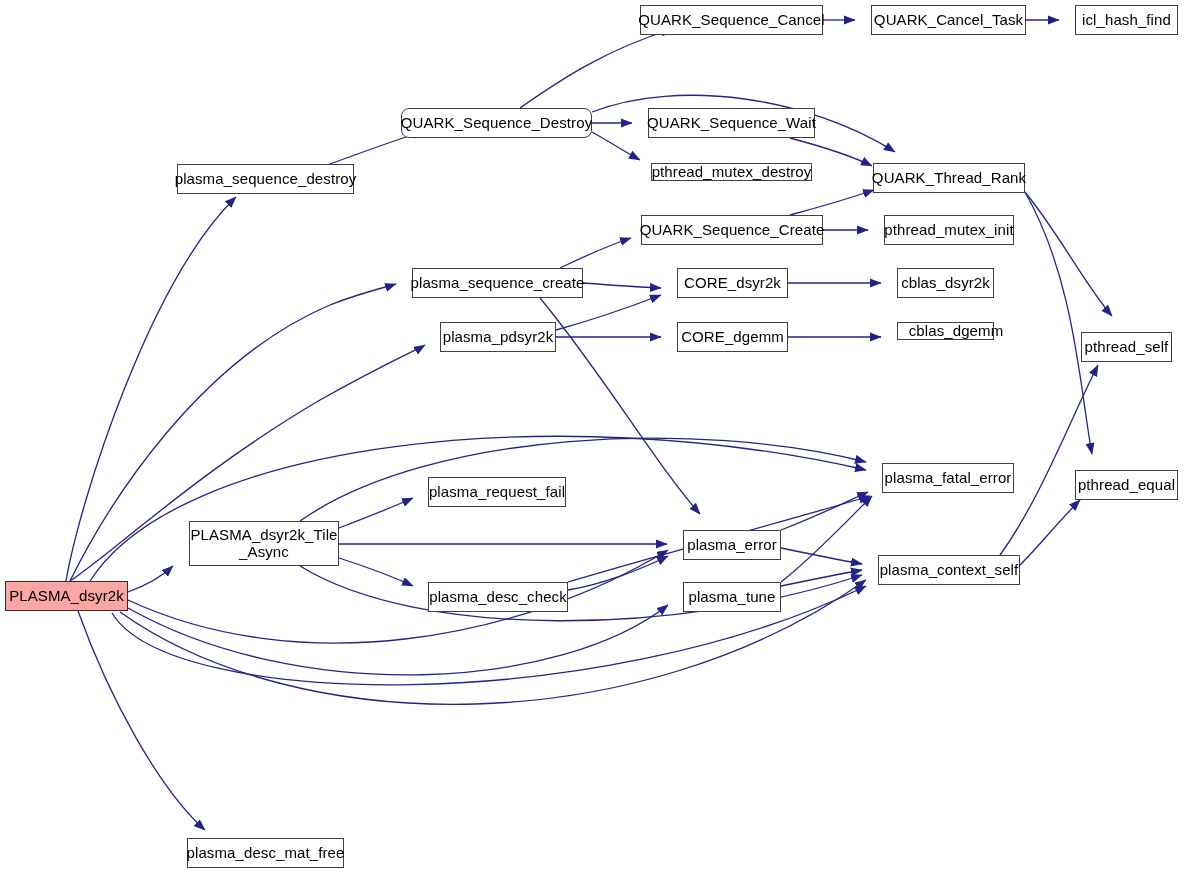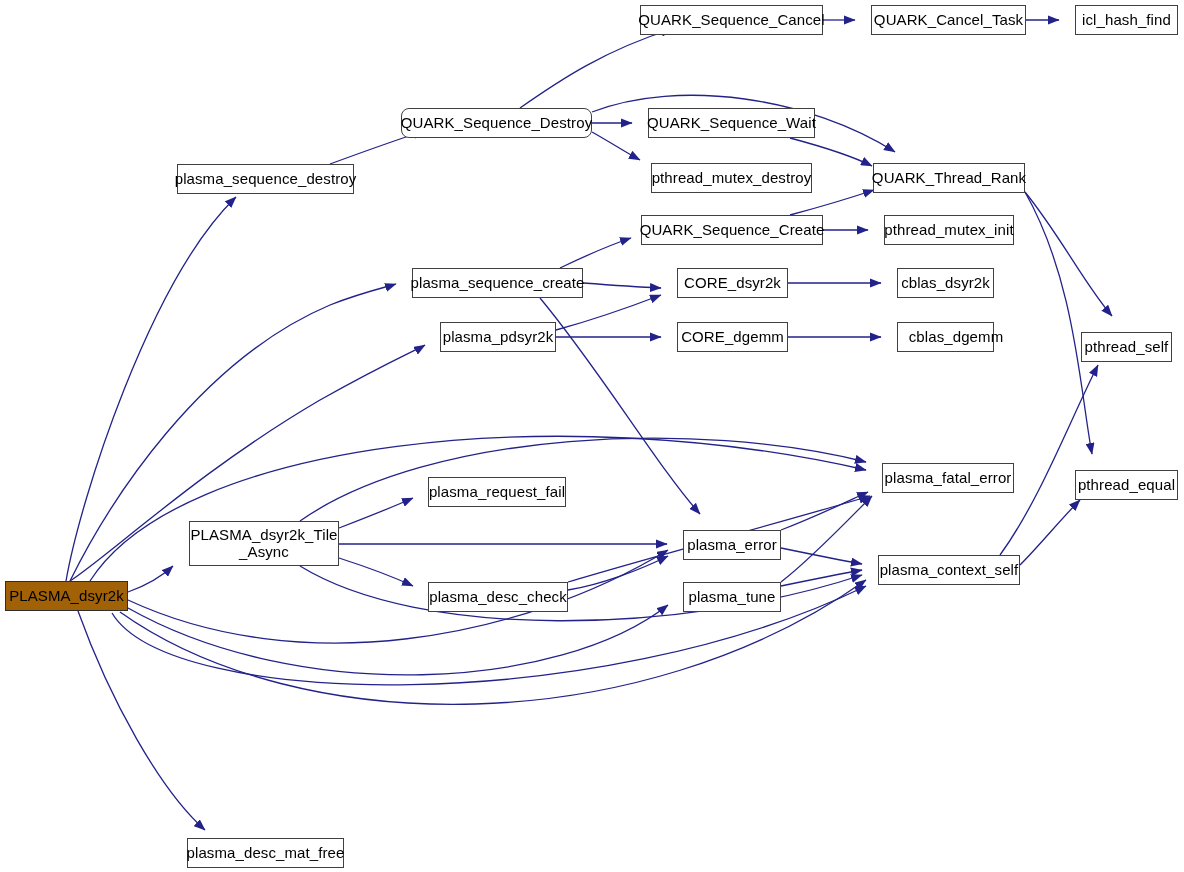--- a/index.html
+++ b/index.html
@@ -31,21 +31,21 @@
     font-size: 15px;
     line-height: 1.12;
     display: flex;
     align-items: center;
     justify-content: center;
     text-align: center;
     white-space: pre-line;
     letter-spacing: 0.1px;
   }
   .gnode.highlight {
-    background: #a16207;
+    background: #fca5a5;
     border: 1px solid #2e2e2e;
   }
 </style>
 </head>
 <body>
 
 <div id="graph-root">
 
   <svg id="edge-layer" viewBox="0 0 1184 872" xmlns="http://www.w3.org/2000/svg">
     <defs>
@@ -100,30 +100,30 @@
   </svg>
 
   <div id="nodes-group">
       <div class="gnode highlight" style="left: 5px; top: 581px; width: 123px; height: 30px;">PLASMA_dsyr2k</div>
       <div class="gnode" style="left: 177px; top: 164px; width: 177px; height: 30px;">plasma_sequence_destroy</div>
       <div class="gnode" style="left: 401px; top: 108px; width: 191px; height: 30px; border-radius: 8px;">QUARK_Sequence_Destroy</div>
       <div class="gnode" style="left: 640px; top: 5px; width: 183px; height: 30px;">QUARK_Sequence_Cancel</div>
       <div class="gnode" style="left: 871px; top: 5px; width: 155px; height: 30px;">QUARK_Cancel_Task</div>
       <div class="gnode" style="left: 1075px; top: 5px; width: 103px; height: 30px;">icl_hash_find</div>
       <div class="gnode" style="left: 648px; top: 108px; width: 167px; height: 30px;">QUARK_Sequence_Wait</div>
-      <div class="gnode" style="left: 651px; top: 163px; width: 161px; height: 30px;">pthread_mutex_destroy</div>
+      <div class="gnode" style="left: 651px; top: 163px; width: 161px; height: 18px;">pthread_mutex_destroy</div>
       <div class="gnode" style="left: 873px; top: 163px; width: 152px; height: 30px;">QUARK_Thread_Rank</div>
       <div class="gnode" style="left: 641px; top: 215px; width: 182px; height: 30px;">QUARK_Sequence_Create</div>
       <div class="gnode" style="left: 884px; top: 215px; width: 130px; height: 30px;">pthread_mutex_init</div>
       <div class="gnode" style="left: 412px; top: 268px; width: 171px; height: 30px;">plasma_sequence_create</div>
       <div class="gnode" style="left: 677px; top: 268px; width: 111px; height: 30px;">CORE_dsyr2k</div>
       <div class="gnode" style="left: 897px; top: 268px; width: 97px; height: 30px;">cblas_dsyr2k</div>
       <div class="gnode" style="left: 440px; top: 322px; width: 116px; height: 30px;">plasma_pdsyr2k</div>
       <div class="gnode" style="left: 677px; top: 322px; width: 111px; height: 30px;">CORE_dgemm</div>
-      <div class="gnode" style="left: 897px; top: 322px; width: 97px; height: 30px; padding-left: 21px;">cblas_dgemm</div>
+      <div class="gnode" style="left: 897px; top: 322px; width: 97px; height: 18px; padding-left: 21px;">cblas_dgemm</div>
       <div class="gnode" style="left: 1081px; top: 332px; width: 91px; height: 30px;">pthread_self</div>
       <div class="gnode" style="left: 882px; top: 463px; width: 132px; height: 30px;">plasma_fatal_error</div>
       <div class="gnode" style="left: 1075px; top: 470px; width: 103px; height: 30px; text-align: right;">pthread_equal</div>
       <div class="gnode" style="left: 428px; top: 477px; width: 138px; height: 30px;">plasma_request_fail</div>
       <div class="gnode" style="left: 189px; top: 521px; width: 150px; height: 45px;">PLASMA_dsyr2k_Tile
 _Async</div>
       <div class="gnode" style="left: 683px; top: 530px; width: 98px; height: 30px;">plasma_error</div>
       <div class="gnode" style="left: 878px; top: 555px; width: 142px; height: 30px;">plasma_context_self</div>
       <div class="gnode" style="left: 428px; top: 582px; width: 140px; height: 30px;">plasma_desc_check</div>
       <div class="gnode" style="left: 683px; top: 582px; width: 98px; height: 30px;">plasma_tune</div>

